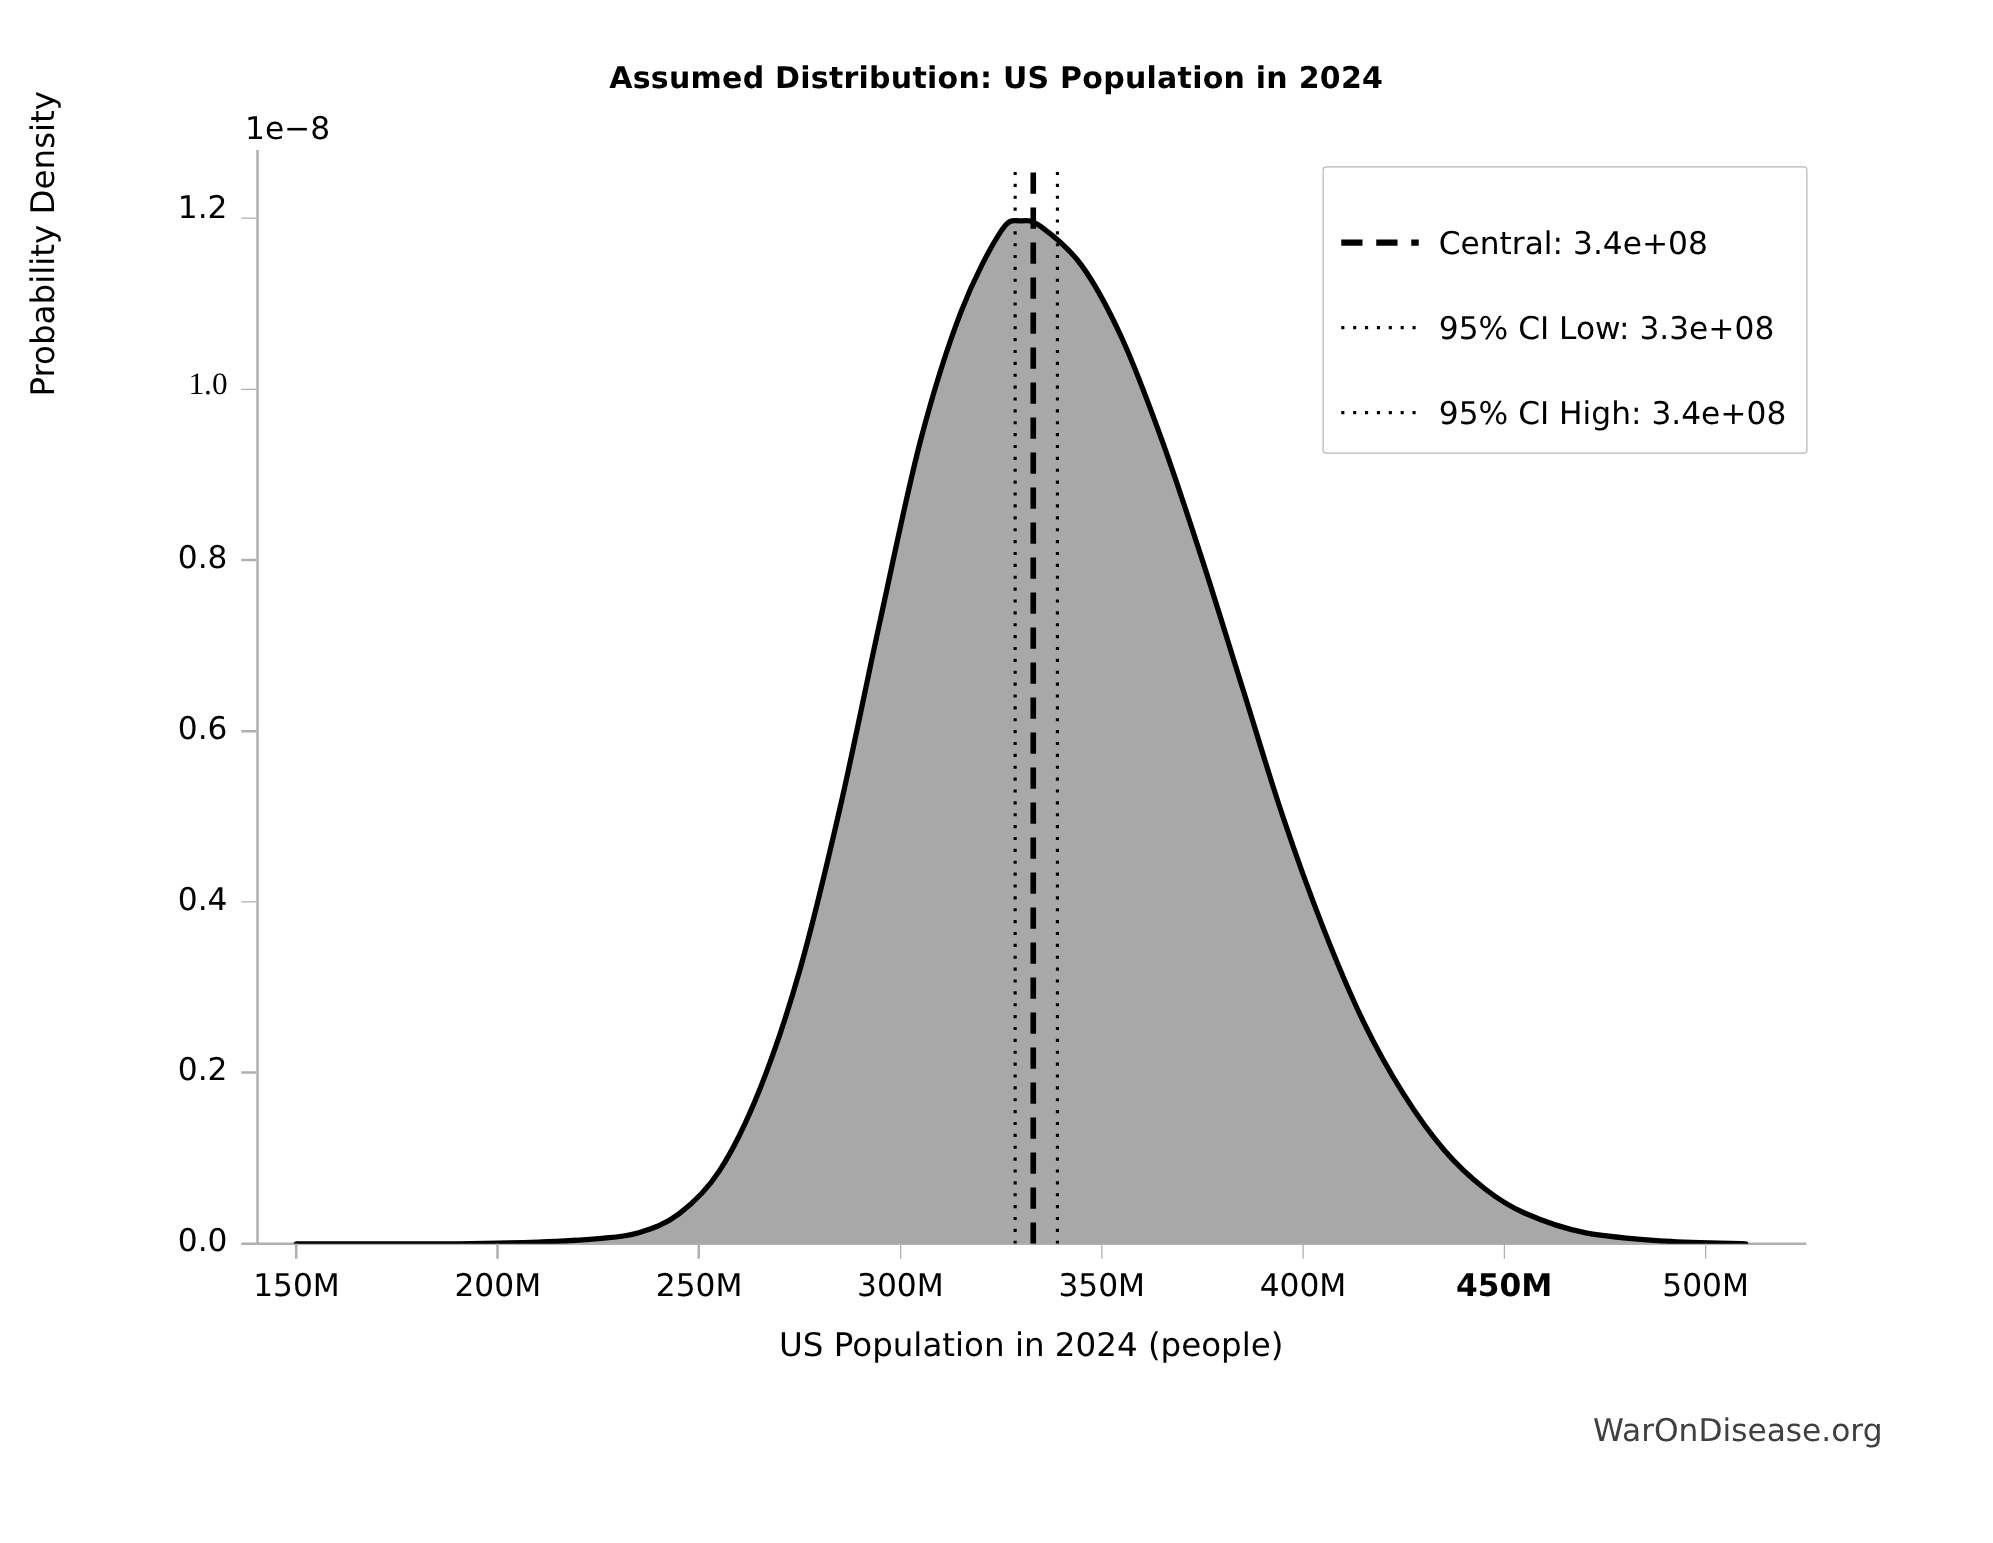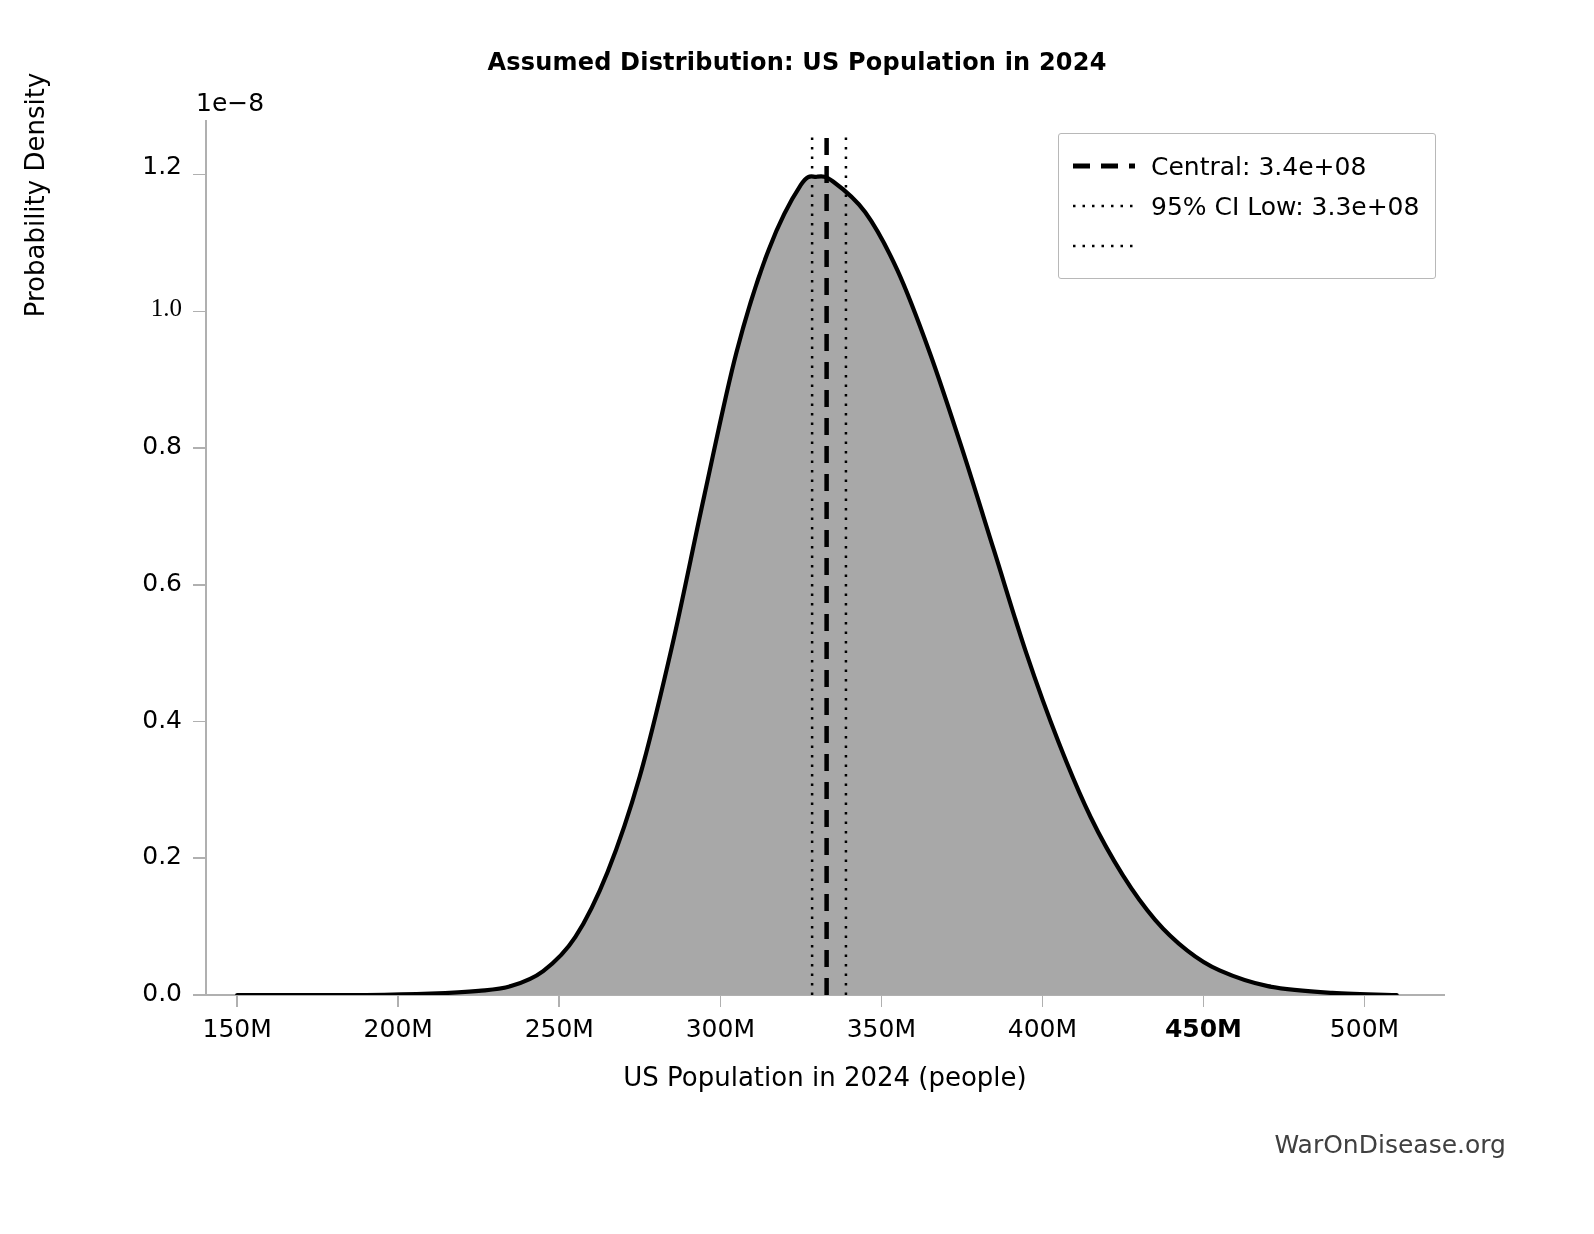--- a/index.html
+++ b/index.html
@@ -129,20 +129,21 @@
     box-sizing: border-box;
     background: #ffffff;
     border: 1.2px solid #b8b8b8;
     border-radius: 3px;
     padding: 12px 16px 12px 12px;
   }
   .legend-row {
     display: flex;
     align-items: center;
     height: 40px;
+    margin-top: 28px;
   }
   .legend-sample {
     width: 66px;
     height: 22px;
     margin-right: 14px;
     flex: none;
   }
   .legend-label {
     font-size: 25px;
     white-space: nowrap;
@@ -229,18 +230,19 @@
       <div class="legend-row">
         <svg class="legend-sample" viewBox="0 0 66 22">
           <line x1="2" x2="64" y1="11" y2="11" stroke="#000000" stroke-width="2.6" stroke-dasharray="2.5 7"></line>
         </svg>
         <span class="legend-label">95% CI Low: 3.3e+08</span>
       </div>
       <div class="legend-row">
         <svg class="legend-sample" viewBox="0 0 66 22">
           <line x1="2" x2="64" y1="11" y2="11" stroke="#000000" stroke-width="2.6" stroke-dasharray="2.5 7"></line>
         </svg>
+        <span class="legend-label">95% CI High: 3.4e+08</span>
       </div>
     </div>
 
   <div id="watermark">WarOnDisease.org</div>
 
 </div>
 
 </body></html>

